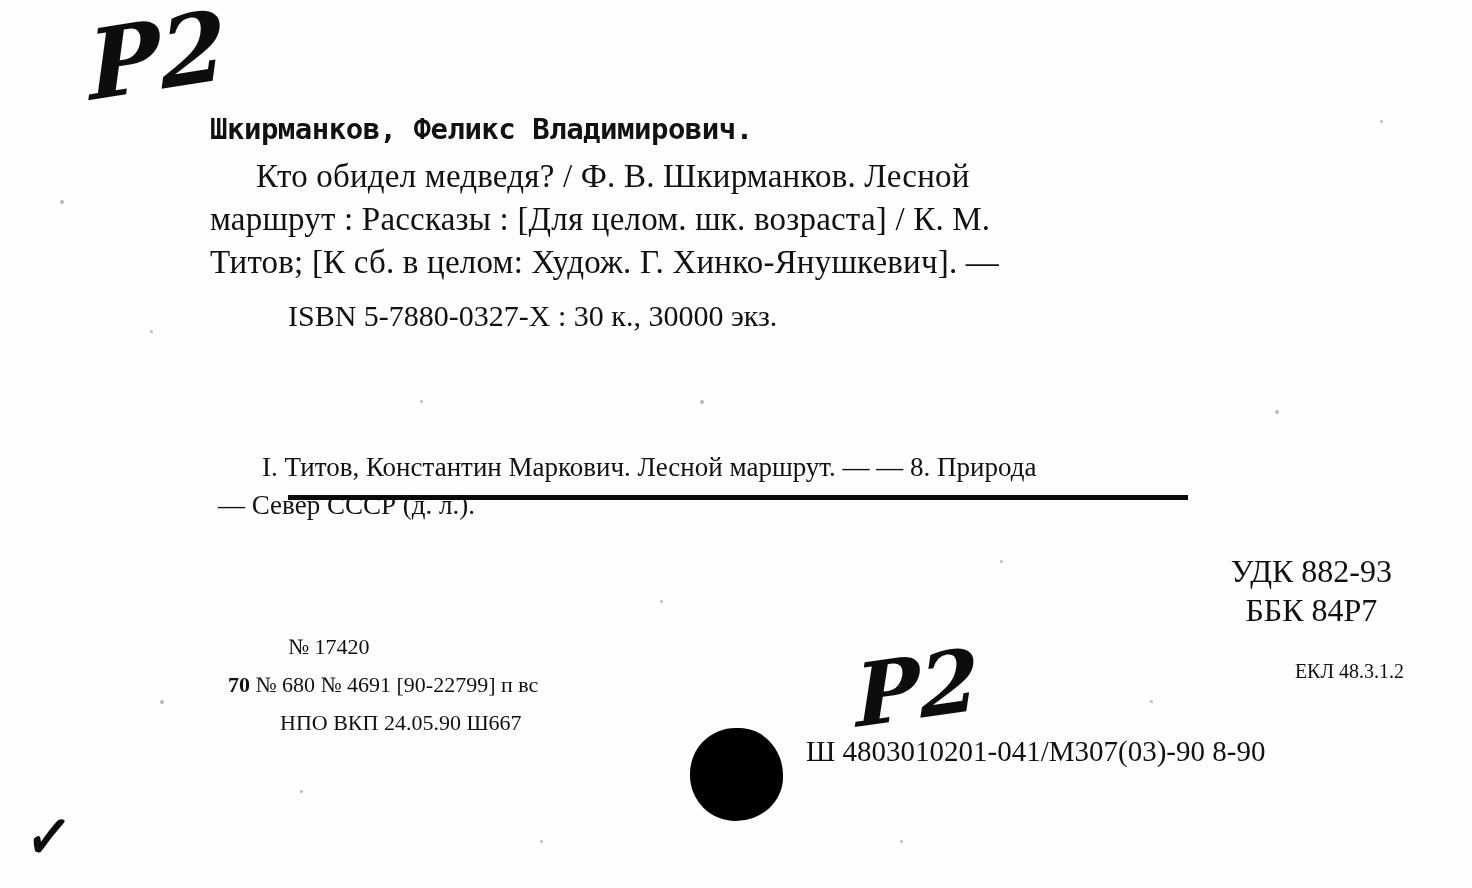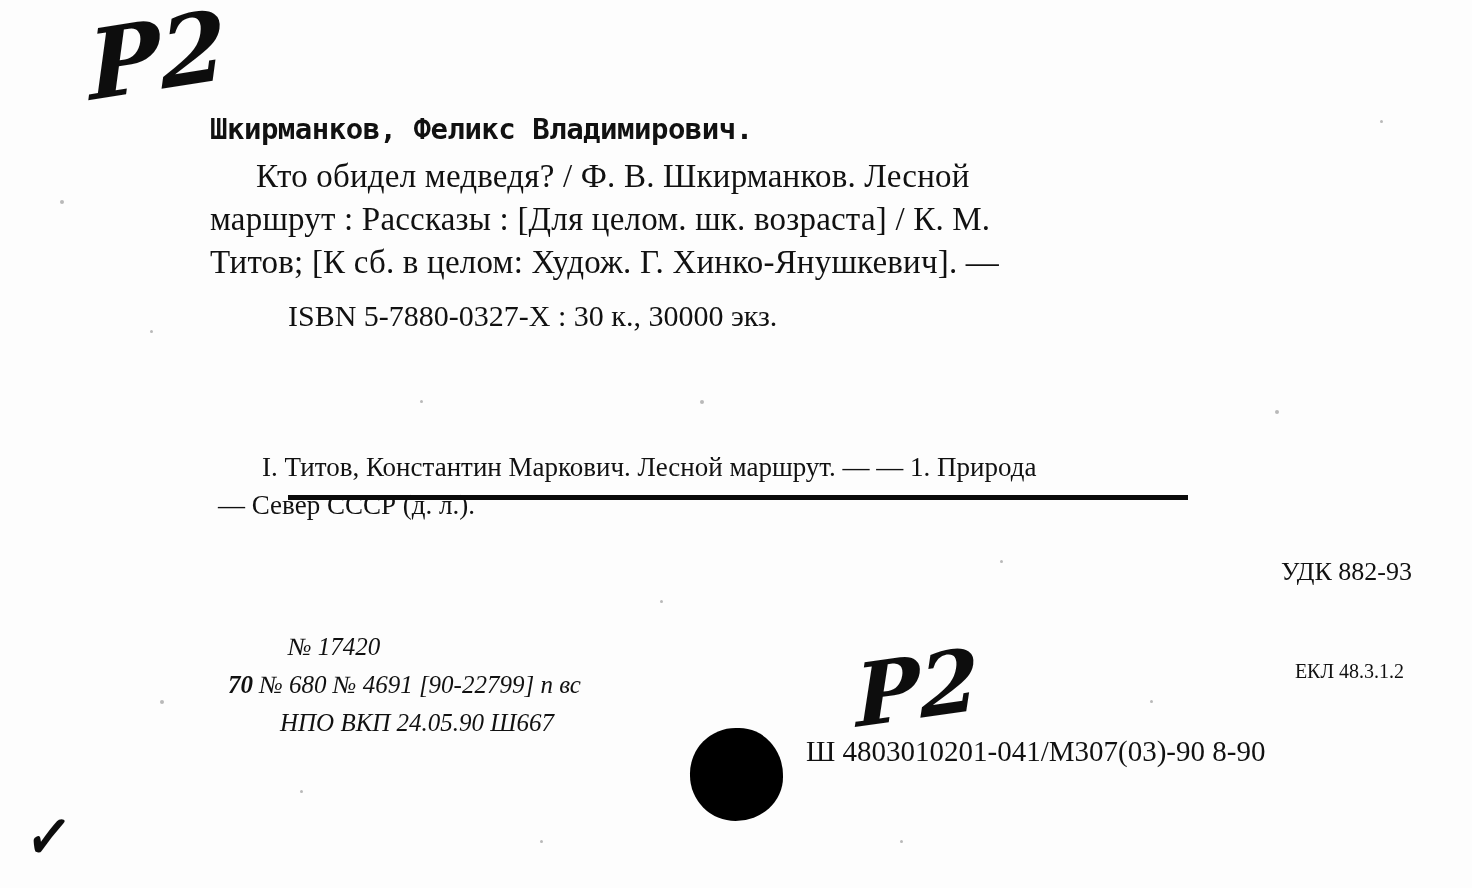--- a/index.html
+++ b/index.html
@@ -109,44 +109,43 @@
     left: 26px;
     top: 47px;
     width: 900px;
     height: 5px;
     background: #0a0a0a;
   }
 
   
   #class-block {
     position: absolute;
-    right: 60px;
+    right: 80px;
     top: 552px;
     text-align: center;
-    font-size: 26px;
+    font-size: 32px;
     line-height: 39px;
     white-space: nowrap;
   }
   #ekl {
     position: absolute;
     right: 68px;
     top: 660px;
     font-size: 20px;
     white-space: nowrap;
   }
 
   
   #print-block {
     position: absolute;
     left: 228px;
     top: 628px;
-    font-size: 25px;
+    font-size: 22px;
     line-height: 38px;
     white-space: nowrap;
-    font-style: italic;
   }
   #print-line-1 { padding-left: 60px; }
   #print-line-2 { }
   #print-line-2 .bold { font-weight: 700; }
   #print-line-3 { padding-left: 52px; }
 
   
   #imprint {
     position: absolute;
     left: 806px;
@@ -191,27 +190,28 @@
 
   <div id="record">
     <div class="heading">Шкирманков, Феликс Владимирович.</div>
     <div class="body-line"><span class="indent"></span><span>Кто обидел медведя? / Ф. В. Шкирманков. Лесной</span></div>
     <div class="body-line">маршрут : Рассказы : [Для целом. шк. возраста] / К. М.</div>
     <div class="body-line">Титов; [К сб. в целом: Худож. Г. Хинко-Янушкевич]. —</div>
     <div id="isbn-line">ISBN 5-7880-0327-X : 30 к., 30000 экз.</div>
   </div>
 
   <div id="tracings">
-    <div id="tracing-1">I. Титов, Константин Маркович. Лесной маршрут. — — 1. Природа</div>
+    <div id="tracing-1">I. Титов, Константин Маркович. Лесной маршрут. — — 8. Природа</div>
     <div id="tracing-2">— Север СССР (д. л.).</div>
     <div id="strike"></div>
   </div>
 
   <div id="class-block">
     <div>УДК 882-93</div>
+    <div>ББК 84Р7</div>
   </div>
   <div id="ekl">ЕКЛ 48.3.1.2</div>
 
   <div id="print-block">
     <div id="print-line-1">№ 17420</div>
     <div id="print-line-2"><span class="bold">70</span>&nbsp;<span>№ 680  № 4691  [90-22799]  п вс</span></div>
     <div id="print-line-3">НПО ВКП 24.05.90 Ш667</div>
   </div>
 
   <div id="blot"></div>

